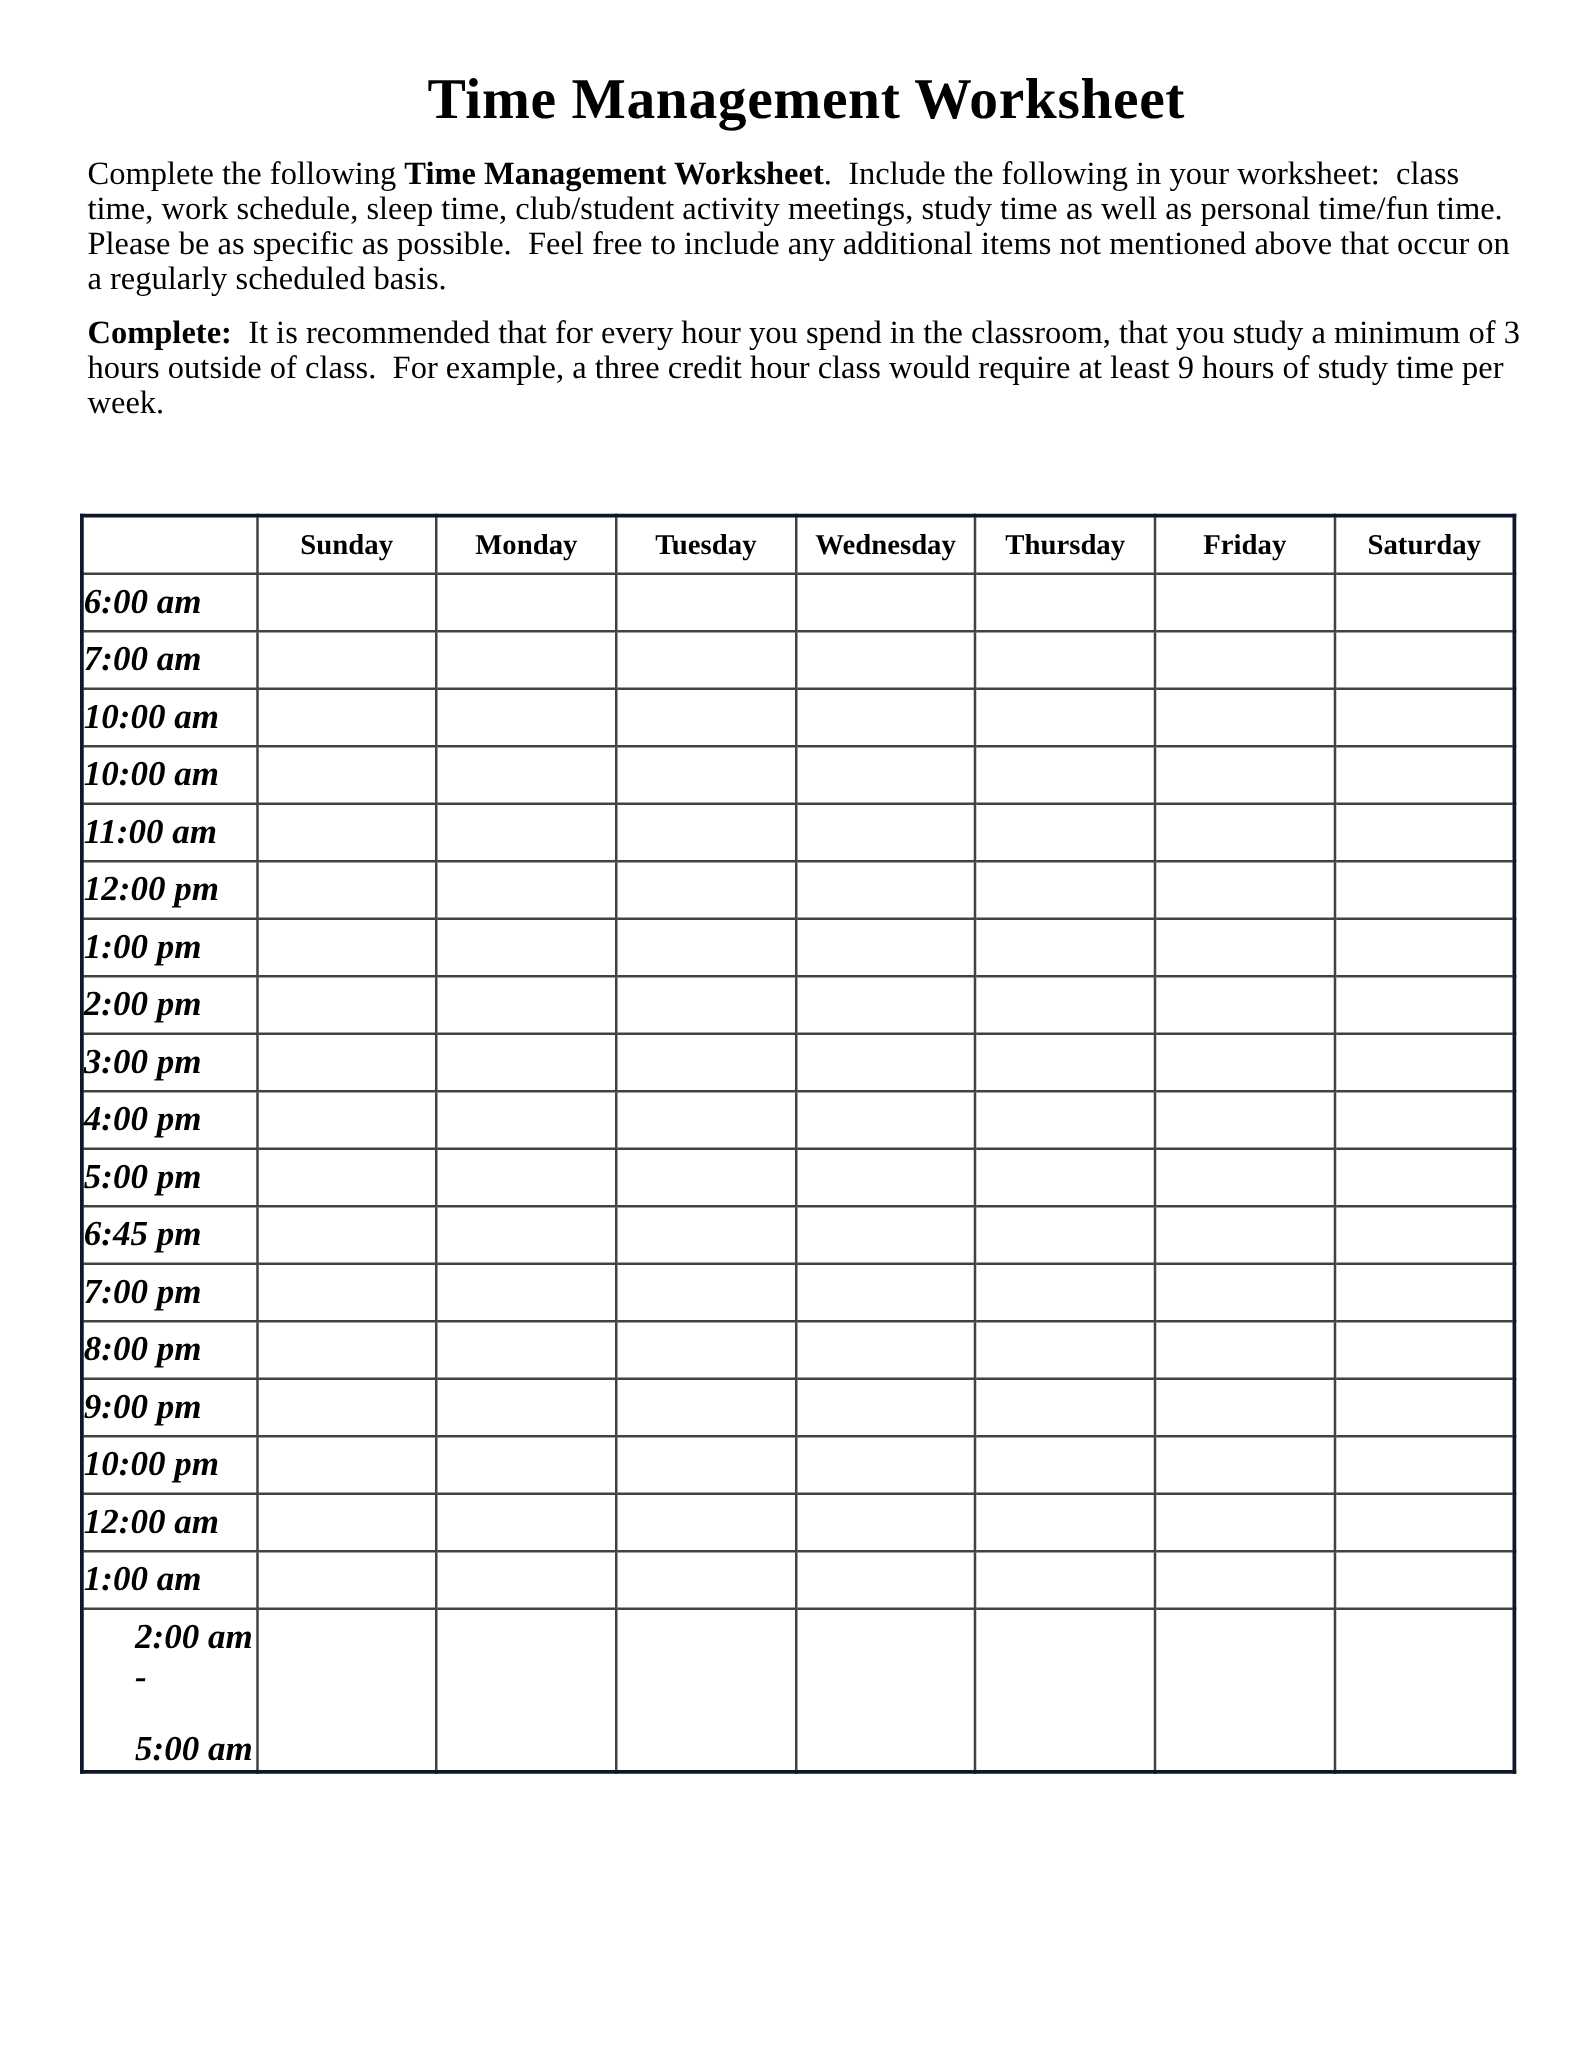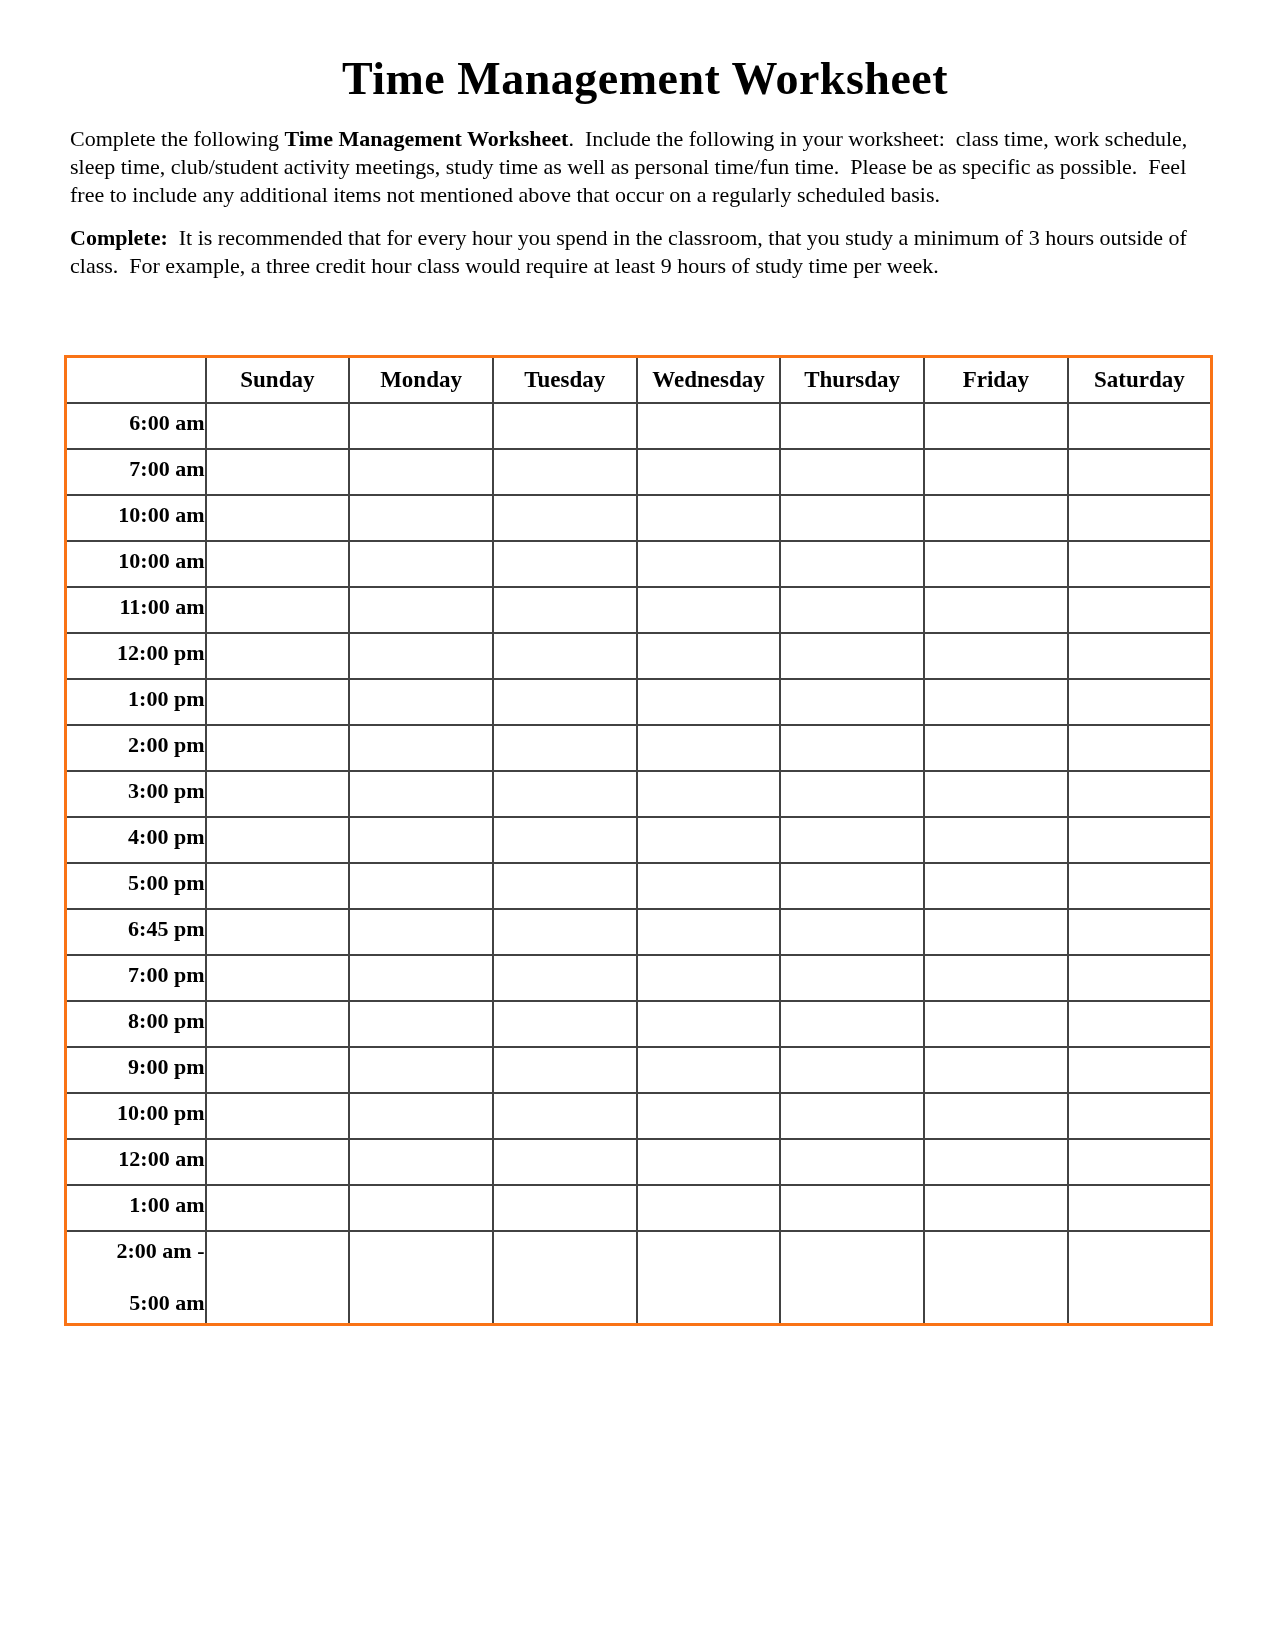--- a/index.html
+++ b/index.html
@@ -16,54 +16,55 @@
   }
   .page-title {
     font-size: 46px;
     font-weight: bold;
     text-align: center;
     letter-spacing: 0.5px;
     margin-bottom: 20px;
     font-family: "Liberation Serif", "DejaVu Serif", serif;
   }
   .para {
-    font-size: 22px;
+    font-size: 26px;
     line-height: 28px;
     margin-bottom: 15px;
     white-space: pre-wrap;
     text-align: left;
   }
   .para b { font-weight: bold; }
   table.schedule {
     margin: 75px 0 0 64px;
     width: 1149px;
     table-layout: fixed;
     border-collapse: collapse;
-    border: 3px solid #f97316;
+    border: 3px solid #0f172a;
   }
   table.schedule col.time-col { width: 140px; }
   table.schedule th, table.schedule td {
     border: 2px solid #424242;
     background: #ffffff;
   }
   thead tr { height: 46px; }
   thead th {
     font-size: 23px;
     font-weight: bold;
     text-align: center;
     vertical-align: middle;
   }
   tbody tr { height: 46px; }
   tbody tr.row-tall { height: 94px; }
   tbody th.time-cell {
-    font-size: 22px;
+    font-size: 28px;
     font-weight: bold;
-    text-align: right;
+    text-align: left;
     vertical-align: top;
     padding-top: 6px;
+    font-style: italic;
   }
   tbody th.time-cell .line { display: block; padding-left: 41px; }
   tbody th.time-cell .line2 { margin-top: 26px; }
 </style>
 </head>
 <body>
 
 <div class="content">
   <h1 class="page-title">Time Management Worksheet</h1>
 

